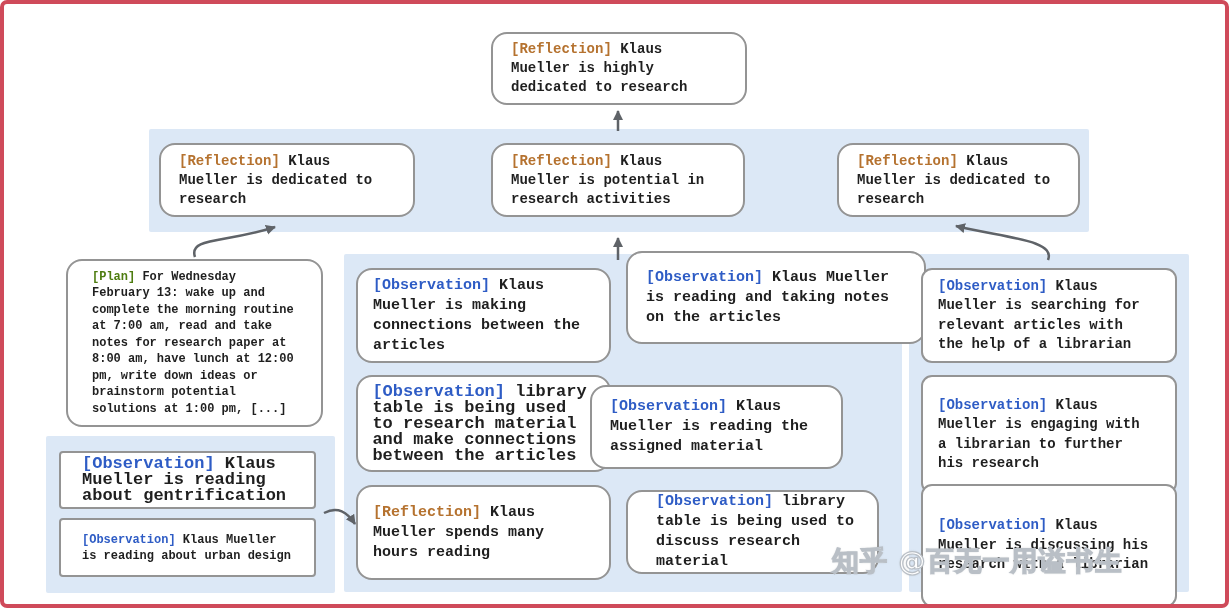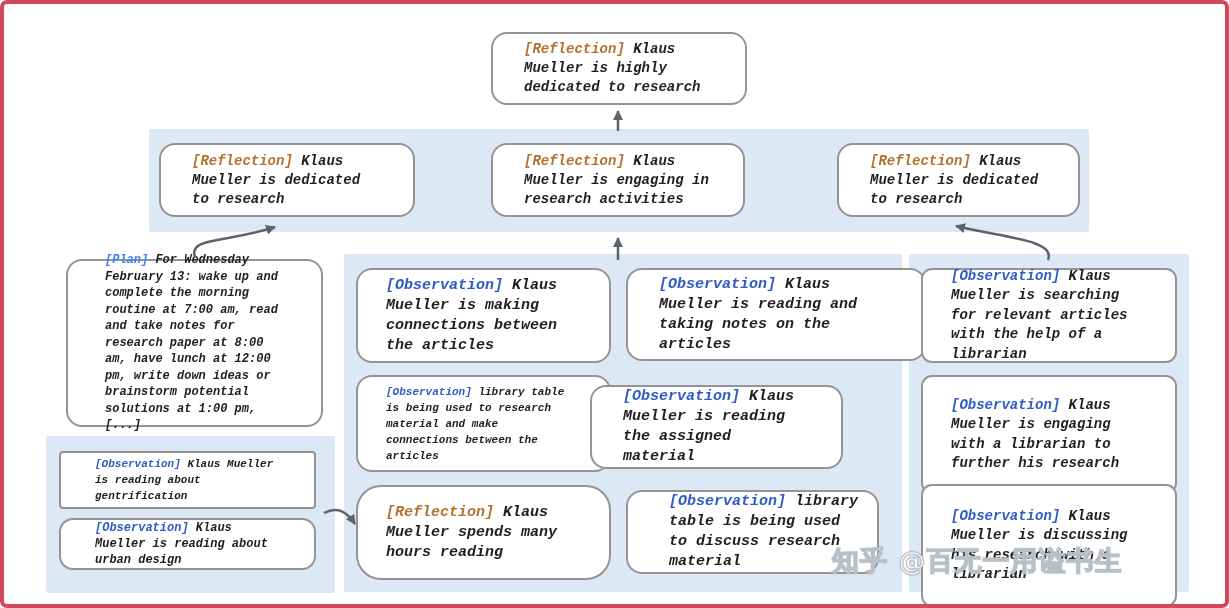--- a/index.html
+++ b/index.html
@@ -22,30 +22,30 @@
   }
   .node{
     position:absolute;
     box-sizing:border-box;
     background:#ffffff;
     border:2px solid #949494;
     border-radius:16px;
     display:flex;
     align-items:center;
   }
-  .node p{margin:13px;font-style:italic;}
+  .node p{margin:0;}
   .tg{margin-right:0.6em;}
   .tg-ref{color:#b5722f;}
-  .tg-plan{color:#3b82f6;}
+  .tg-plan{color:#4d7c0f;}
   .tg-obs{color:#2e5cc5;}
   .f14{font-size:14px;line-height:19px;}
   .f15{font-size:15px;line-height:20px;}
   .f145{font-size:14px;line-height:19.5px;border-radius:11px;}
   .f12{font-size:12px;line-height:16.5px;}
-  .f115{font-size:11px;line-height:16px;}
+  .f115{font-size:17px;line-height:16px;}
   .f12s{font-size:12px;line-height:16px;}
   .hp18{padding-left:18px;padding-right:18px;}
   .hp23{padding-left:15px;padding-right:23px;justify-content:center;}
   .hp21{padding-left:21px;padding-right:21px;}
   .hp24{padding-left:24px;padding-right:24px;}
   .hp12{padding-left:28px;padding-right:12px;}
   #arrows{position:absolute;left:0;top:0;z-index:5;pointer-events:none;}
   #watermark{
     position:absolute;
     left:828px;top:539px;
@@ -71,48 +71,48 @@
   <div class="panel" style="left:905px;top:250px;width:280px;height:338px;"></div>
 
   <div class="node f14 hp18" style="left:487px;top:28px;width:256px;height:73px;">
     <p><span class="tg tg-ref">[Reflection]</span><span>Klaus Mueller is highly dedicated to research</span></p>
   </div>
 
   <div class="node f14 hp18" style="left:155px;top:139px;width:256px;height:74px;">
     <p><span class="tg tg-ref">[Reflection]</span><span>Klaus Mueller is dedicated to research</span></p>
   </div>
   <div class="node f14 hp18" style="left:487px;top:139px;width:254px;height:74px;">
-    <p><span class="tg tg-ref">[Reflection]</span><span>Klaus Mueller is engaging in research activities</span></p>
+    <p><span class="tg tg-ref">[Reflection]</span><span>Klaus Mueller is potential in research activities</span></p>
   </div>
   <div class="node f14 hp18" style="left:833px;top:139px;width:243px;height:74px;">
     <p><span class="tg tg-ref">[Reflection]</span><span>Klaus Mueller is dedicated to research</span></p>
   </div>
 
   <div class="node f12 hp24" style="left:62px;top:255px;width:257px;height:168px;">
     <p><span class="tg tg-plan">[Plan]</span><span>For Wednesday February 13: wake up and complete the morning routine at 7:00 am, read and take notes for research paper at 8:00 am, have lunch at 12:00 pm, write down ideas or brainstorm potential solutions at 1:00 pm, [...]</span></p>
   </div>
 
   <div class="node f115 hp21" style="left:55px;top:447px;width:257px;height:58px;border-radius:4px;">
     <p><span class="tg tg-obs">[Observation]</span><span>Klaus Mueller is reading about gentrification</span></p>
   </div>
-  <div class="node f12s hp21" style="left:55px;top:514px;width:257px;height:52px;border-radius:14px;">
+  <div class="node f12s hp21" style="left:55px;top:514px;width:257px;height:59px;border-radius:4px;">
     <p><span class="tg tg-obs">[Observation]</span><span>Klaus Mueller is reading about urban design</span></p>
   </div>
 
   <div class="node f15 hp23" style="left:352px;top:264px;width:255px;height:95px;">
     <p><span class="tg tg-obs">[Observation]</span><span>Klaus Mueller is making connections between the articles</span></p>
   </div>
   <div class="node f115 hp23" style="left:352px;top:371px;width:255px;height:97px;">
     <p><span class="tg tg-obs">[Observation]</span><span>library table is being used to research material and make connections between the articles</span></p>
   </div>
-  <div class="node f15 hp23" style="left:352px;top:481px;width:255px;height:95px;border-radius:25px;">
+  <div class="node f15 hp23" style="left:352px;top:481px;width:255px;height:95px;">
     <p><span class="tg tg-ref">[Reflection]</span><span>Klaus Mueller spends many hours reading</span></p>
   </div>
 
-  <div class="node f15 hp18" style="left:622px;top:264px;width:300px;height:93px;">
+  <div class="node f15 hp18" style="left:622px;top:247px;width:300px;height:93px;">
     <p><span class="tg tg-obs">[Observation]</span><span>Klaus Mueller is reading and taking notes on the articles</span></p>
   </div>
   <div class="node f15 hp18" style="left:586px;top:381px;width:253px;height:84px;">
     <p><span class="tg tg-obs">[Observation]</span><span>Klaus Mueller is reading the assigned material</span></p>
   </div>
   <div class="node f15 hp12" style="left:622px;top:486px;width:253px;height:84px;">
     <p><span class="tg tg-obs">[Observation]</span><span>library table is being used to discuss research material</span></p>
   </div>
 
   <div class="node f145 hp23" style="left:917px;top:264px;width:256px;height:95px;">

